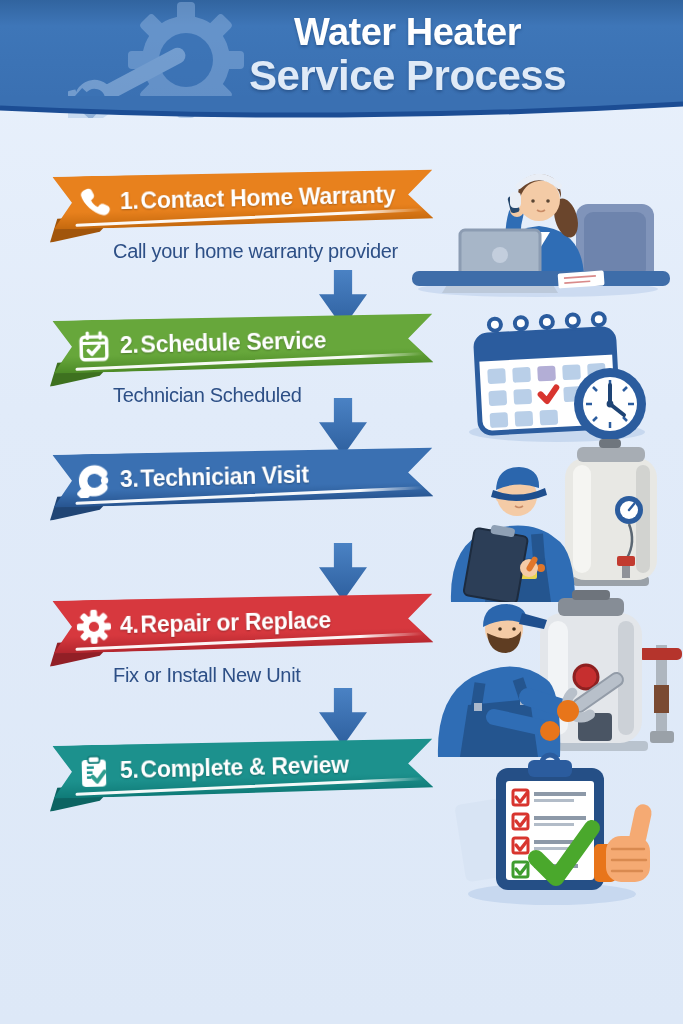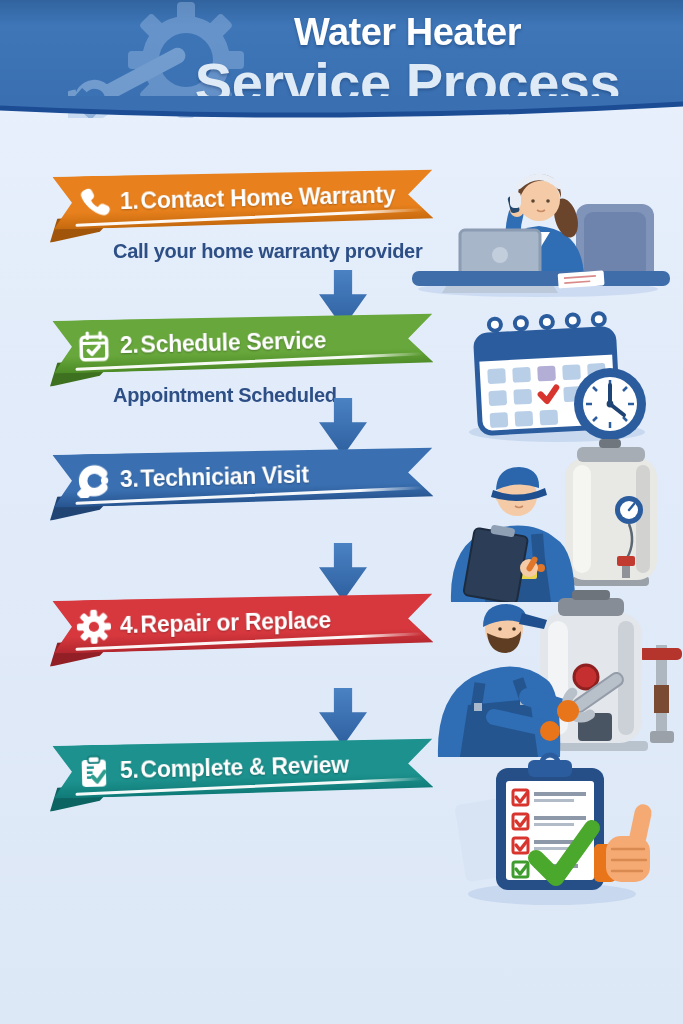--- a/index.html
+++ b/index.html
@@ -9,21 +9,21 @@
 
   
   .hdr{ position:absolute; left:0; top:0; width:683px; height:100px;
         background:linear-gradient(180deg,#31649f 0%, #3e76b8 26%, #3a70b2 100%); }
   .hdr-curve{ position:absolute; left:0; top:96px; width:683px; height:28px; }
   .hdr-watermark{ position:absolute; left:68px; top:2px; width:200px; height:116px; opacity:.5; }
   .hdr-title{ position:absolute; left:140px; right:8px; top:12px; text-align:center;
               color:#fff; font-weight:bold; line-height:1.08;
               text-shadow:0 2px 3px rgba(15,40,80,.35); letter-spacing:-.5px; }
   .hdr-title .l1{ font-size:38px; }
-  .hdr-title .l2{ font-size:56px; color:#dfeaf7; }
+  .hdr-title .l2{ font-size:42px; color:#dfeaf7; }
 
   
   .step{ position:absolute; left:53px; width:384px; height:110px; }
   .band-wrap{ position:absolute; left:0; top:0; width:380px; height:60px;
               transform:rotate(-1.4deg); transform-origin:30% 50%; }
   .ribbon{ position:absolute; left:0; top:0; width:380px; height:53px; z-index:2;
            display:flex; align-items:center; padding-left:24px; gap:9px;
            background:linear-gradient(180deg, var(--c1) 0%, var(--c1) 68%, var(--c2) 100%);
            clip-path:polygon(0 0, 100% 4%, 93.5% 50%, 100% 96%, 0 100%, 5% 50%);
            filter:drop-shadow(0 3px 3px rgba(30,60,110,.28)); }
@@ -32,21 +32,21 @@
          clip-path:polygon(0 100%, 12% 8%, 100% 0, 76% 62%); }
   .uline{ position:absolute; left:22px; top:44px; width:348px; height:3px; z-index:3;
           background:linear-gradient(90deg, rgba(255,255,255,.95) 82%, rgba(255,255,255,0));
           border-radius:3px; transform:rotate(-1.2deg); }
   .ricon{ width:34px; height:34px; flex:0 0 34px; display:flex; align-items:center; justify-content:center; }
   .ricon svg{ width:34px; height:34px; }
   .rtxt{ color:#fff; font-size:23px; font-weight:bold; letter-spacing:-.3px;
          text-shadow:0 1px 2px rgba(0,0,0,.28); white-space:nowrap; }
   .rnum{ margin-right:2px; }
   .subtitle{ position:absolute; left:60px; top:66px; color:#2d4f86; font-size:20px;
-             font-weight:bold; letter-spacing:-.3px; white-space:nowrap; }
+             font-weight:normal; letter-spacing:-.3px; white-space:nowrap; }
 
   
   .arrow{ position:absolute; left:319px; width:48px; height:58px;
           background:linear-gradient(180deg,#4a82c4,#2d5f9e);
           clip-path:polygon(31% 0, 69% 0, 69% 42%, 100% 42%, 50% 100%, 0 42%, 31% 42%);
           filter:drop-shadow(0 2px 2px rgba(30,60,110,.3)); }
 
   
   .illus{ position:absolute; }
   .illus svg{ width:100%; height:100%; display:block; }
@@ -122,21 +122,21 @@
             <line x1="3.5" y1="9.5" x2="20.5" y2="9.5" stroke-width="2.2"></line>
             <line x1="7.5" y1="2.2" x2="7.5" y2="6" stroke-width="2.4" stroke-linecap="round"></line>
             <line x1="16.5" y1="2.2" x2="16.5" y2="6" stroke-width="2.4" stroke-linecap="round"></line>
             <path d="M8 14.6l2.6 2.6 5-5.4" stroke-width="2.6" stroke-linecap="round" stroke-linejoin="round"></path>
           </svg>
         </span>
         <span class="rtxt"><span class="rnum">2.</span><span>Schedule Service</span></span>
       </div>
       <div class="uline"></div>
     </div>
-    <div class="subtitle">Appointment Scheduled</div>
+    <div class="subtitle">Technician Scheduled</div>
   </section>
 
   <div class="arrow" style="top:398px"></div>
 
   <section class="step" style="top: 452px; --c1: #3a70b2; --c2: #27548f;">
     <div class="band-wrap">
       <div class="fold"></div>
       <div class="ribbon">
         <span class="ricon">
           <svg viewBox="0 0 24 24">
@@ -174,20 +174,21 @@
               </g>
               <circle r="8" fill="#fff"></circle>
               <circle r="3.6" fill="var(--c1)"></circle>
             </g>
           </svg>
         </span>
         <span class="rtxt"><span class="rnum">4.</span><span>Repair or Replace</span></span>
       </div>
       <div class="uline"></div>
     </div>
+    <div class="subtitle">Fix or Install New Unit</div>
   </section>
 
   <div class="arrow" style="top:688px"></div>
 
   <section class="step" style="top: 743px; --c1: #1c918d; --c2: #0f7a77;">
     <div class="band-wrap">
       <div class="fold"></div>
       <div class="ribbon">
         <span class="ricon">
           <svg viewBox="0 0 24 24">

